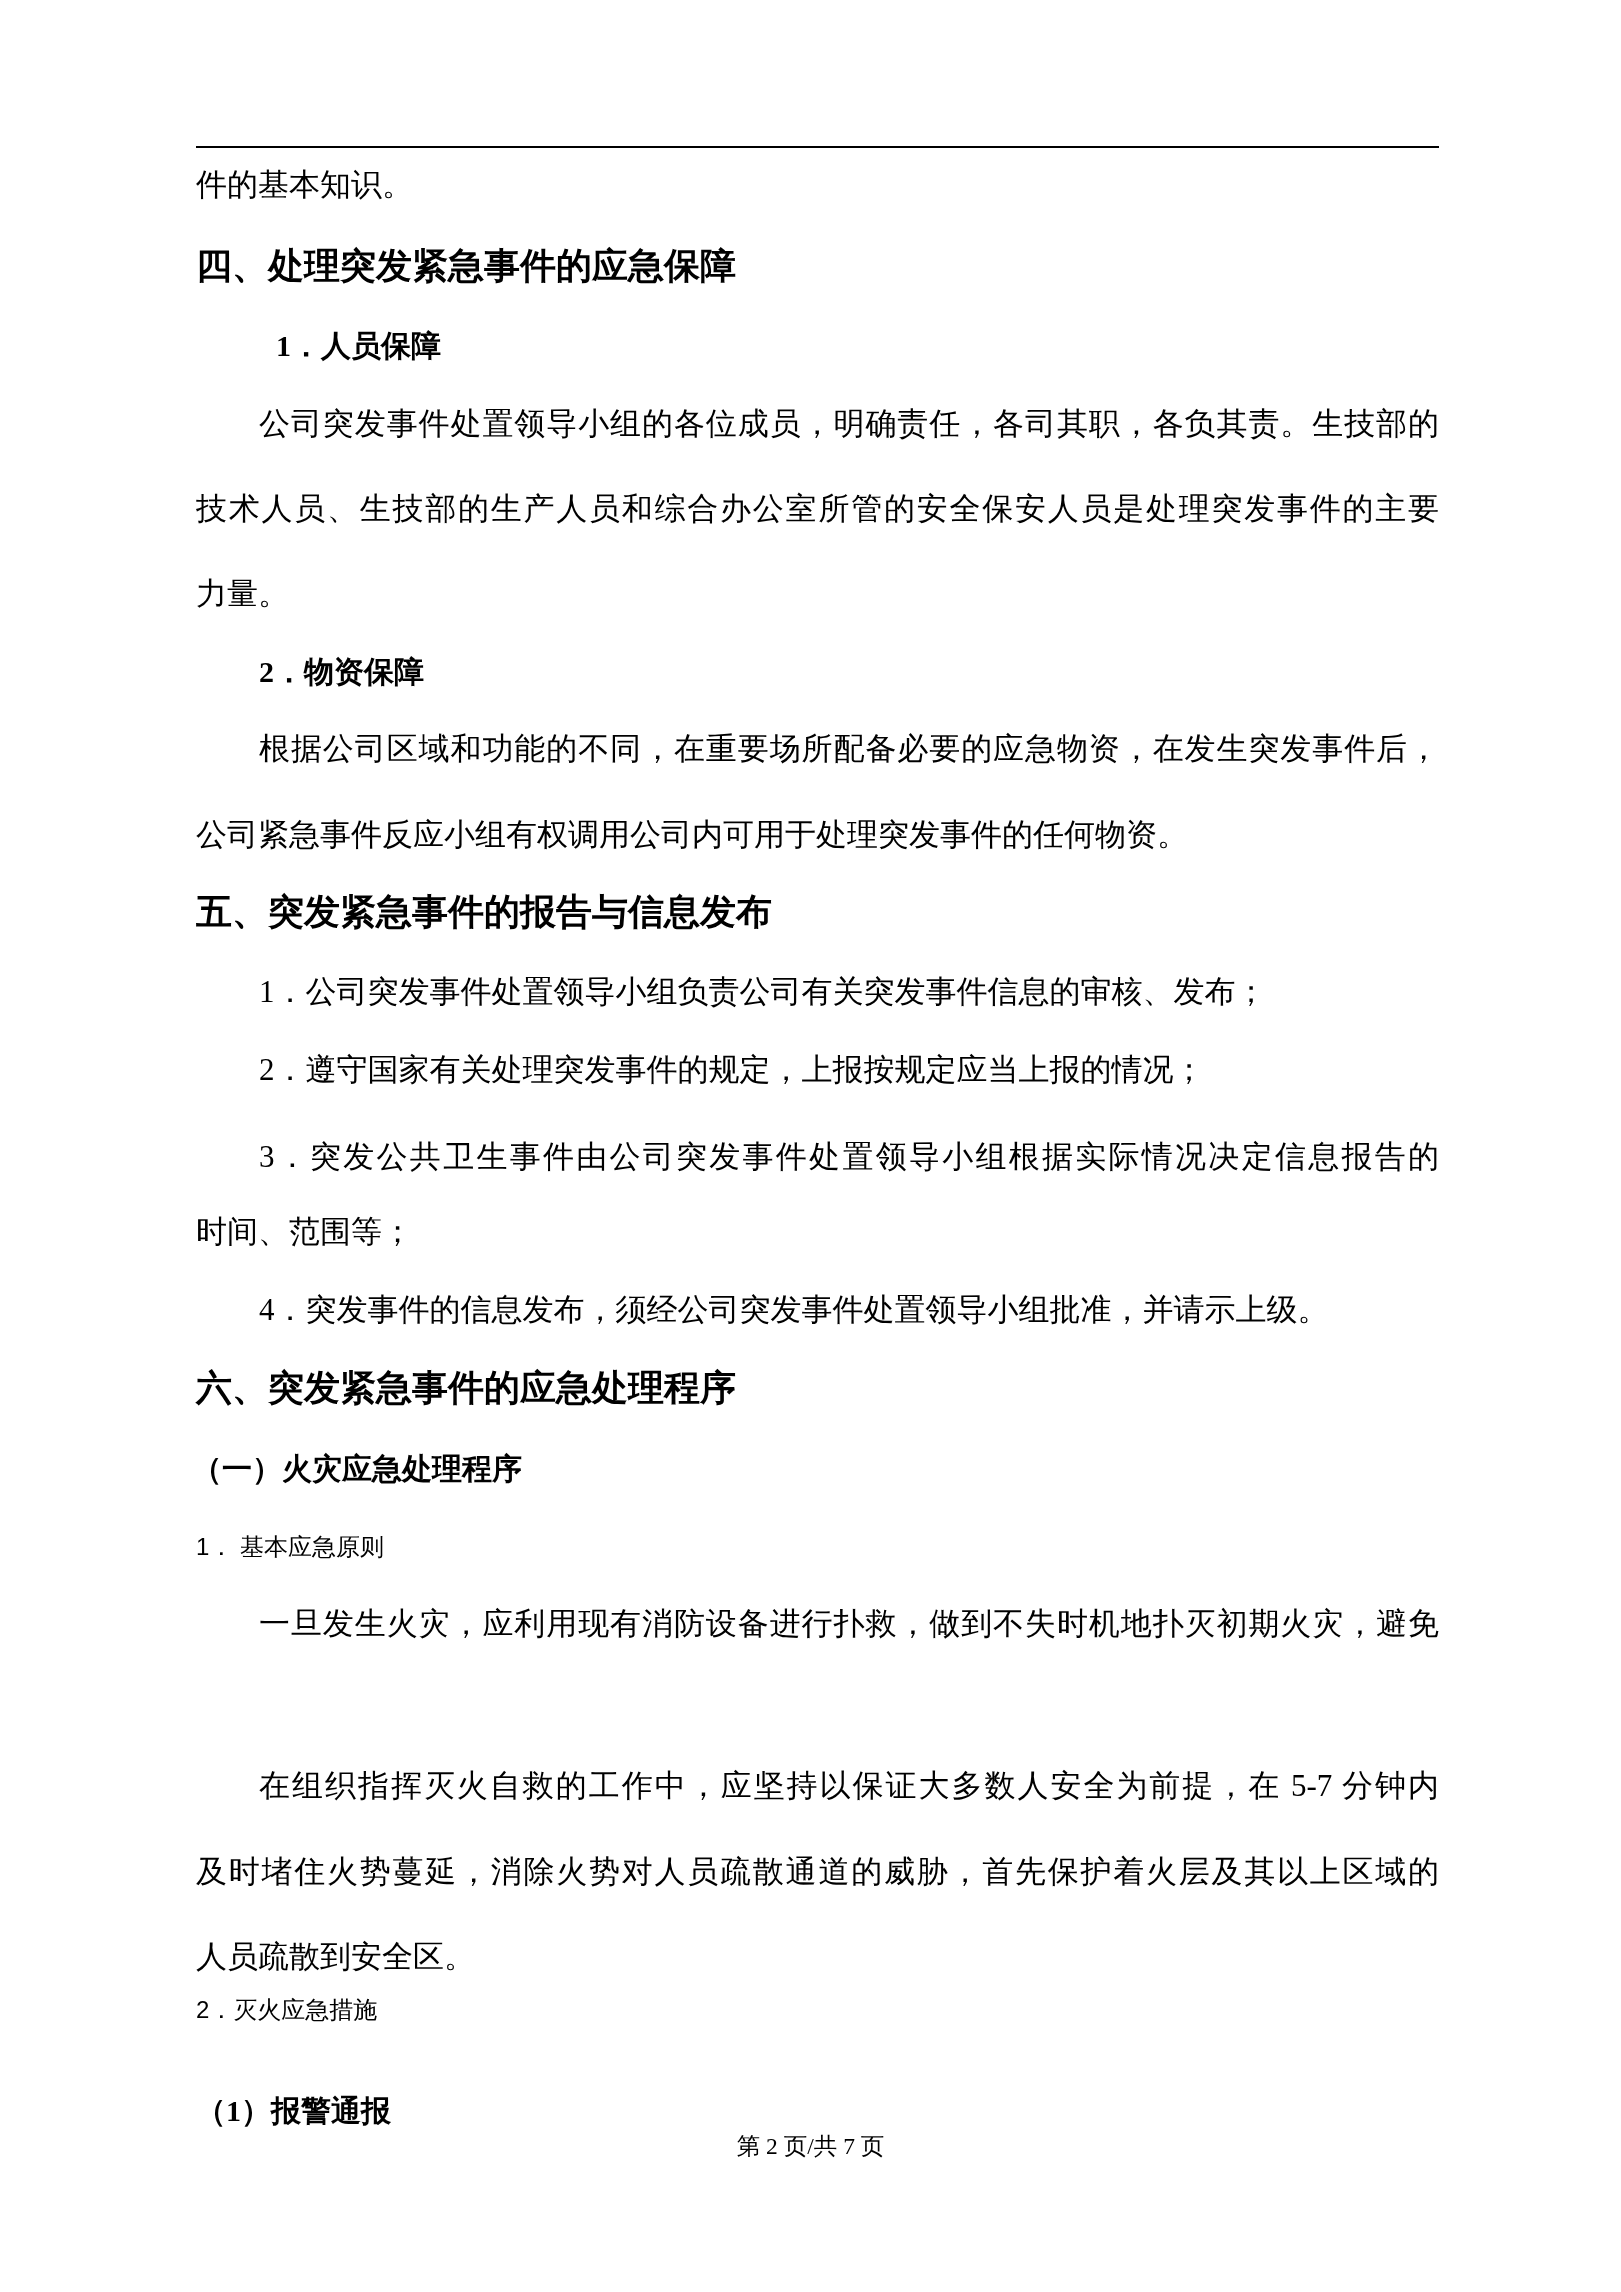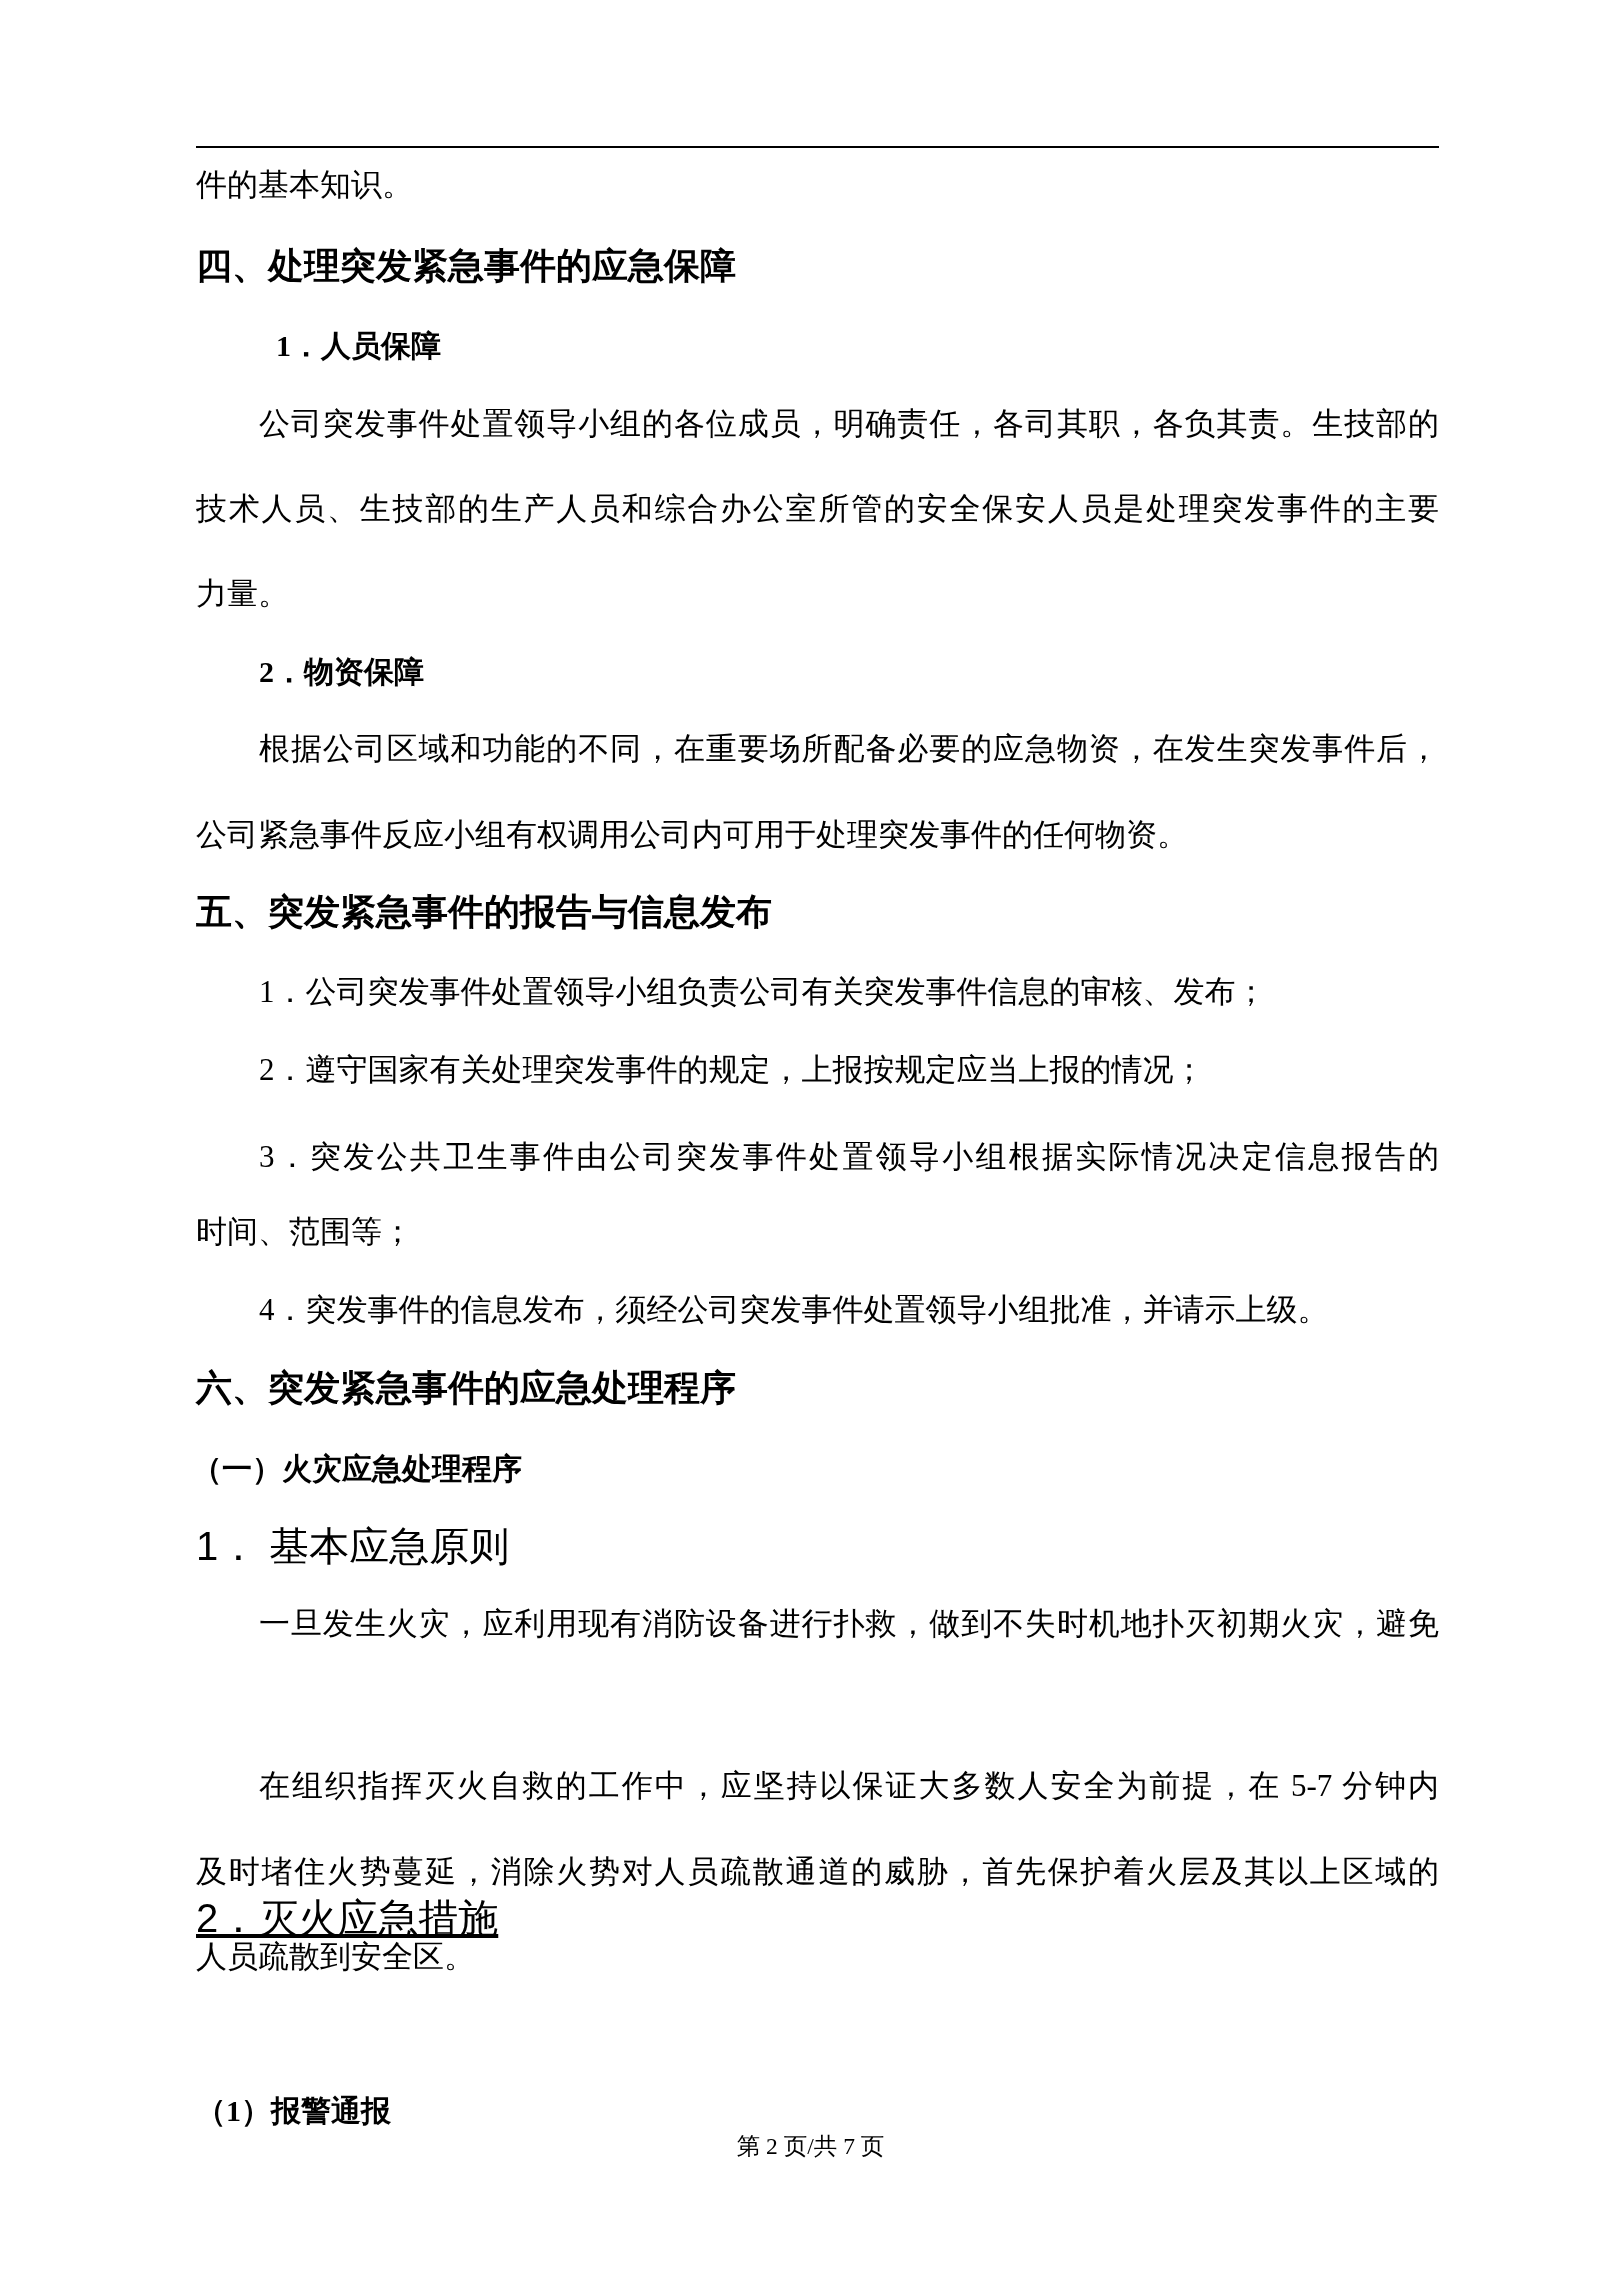--- a/index.html
+++ b/index.html
@@ -6,21 +6,21 @@
     body { width: 1621px; height: 2293px; position: relative; overflow: hidden;
            font-family: "Liberation Serif", "DejaVu Serif", serif; color: #000; }
     .page { position: absolute; left: 0; top: 0; width: 1621px; height: 2293px; background: #fff; }
     .header-rule { position: absolute; left: 196px; top: 146px; width: 1243px; height: 0; border-top: 2.9px solid #000; }
     .line { position: absolute; left: 196px; white-space: nowrap; font-size: 31px; line-height: 39px; }
     .just { width: 1243px; text-align: justify; text-align-last: justify; }
     .indent { left: 259px; }
     .h1 { font-family: "Liberation Sans", "DejaVu Sans", sans-serif; font-weight: bold; font-size: 36px; line-height: 45px; }
     .h2 { font-weight: bold; font-size: 30px; }
     .h3 { font-family: "Liberation Sans", "DejaVu Sans", sans-serif; font-weight: bold; font-size: 30px; text-align: center; }
-    .h4 { font-family: "Liberation Sans", "DejaVu Sans", sans-serif; font-size: 40px; }
+    .h4 { font-family: "Liberation Sans", "DejaVu Sans", sans-serif; font-size: 24px; }
     .footer { position: absolute; left: 0; width: 1621px; top: 2125px; text-align: center; font-size: 23.5px; line-height: 29px; }
   </style>
 </head>
 <body>
 
 <div class="page">
   <div class="header-rule"></div>
 
   <div class="line" style="top:165px;">件的基本知识。</div>
 
@@ -45,18 +45,18 @@
   <div class="line h1" style="top:1365px;">六、突发紧急事件的应急处理程序</div>
   <div class="line h3" style="top:1449px; left:192px;">（一）火灾应急处理程序</div>
   <div class="line h4" style="top:1527px;">1．  基本应急原则</div>
 
   <div class="line indent" style="top:1604px; width:1180px; text-align:justify; text-align-last:justify;">一旦发生火灾，应利用现有消防设备进行扑救，做到不失时机地扑灭初期火灾，避免</div>
 
   <div class="line indent" style="top:1766px; width:1180px; text-align:justify; text-align-last:justify;">在组织指挥灭火自救的工作中，应坚持以保证大多数人安全为前提，在 5-7 分钟内</div>
   <div class="line just" style="top:1852px;">及时堵住火势蔓延，消除火势对人员疏散通道的威胁，首先保护着火层及其以上区域的</div>
   <div class="line" style="top:1937px;">人员疏散到安全区。</div>
 
-  <div class="line h4" style="top:1899px;text-decoration:underline;">2．灭火应急措施</div>
+  <div class="line h4" style="top:1990px;">2．灭火应急措施</div>
   <div class="line h2" style="top:2091px; left:196px;">（1）报警通报</div>
 
   <div class="footer" style="top:2132px;">第 2 页/共 7 页</div>
 </div>
 
 
 </body></html>

